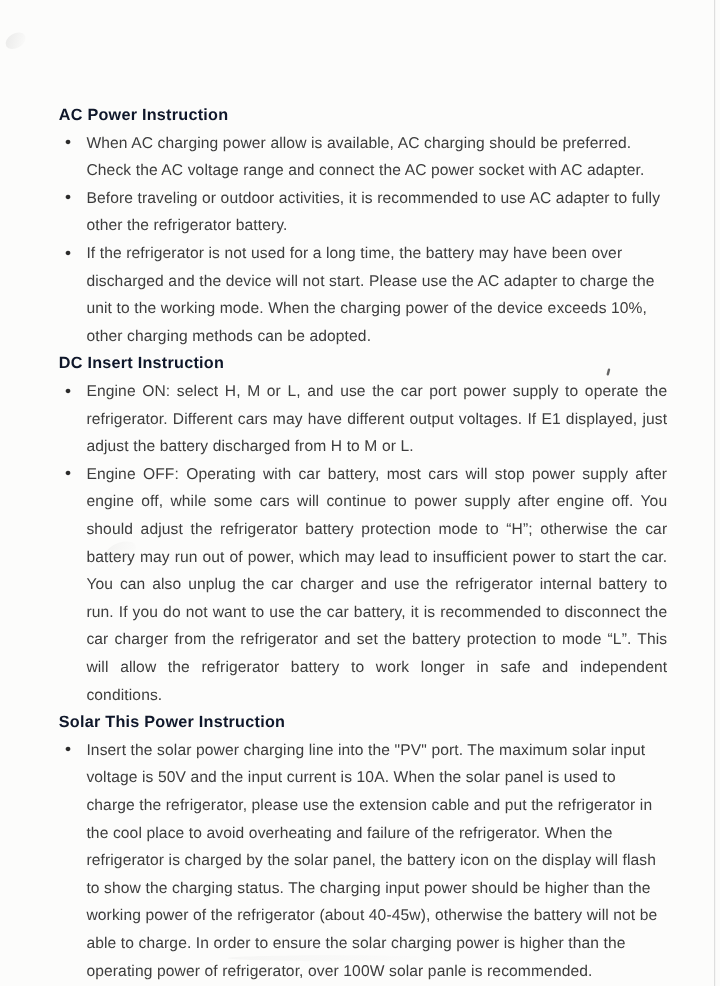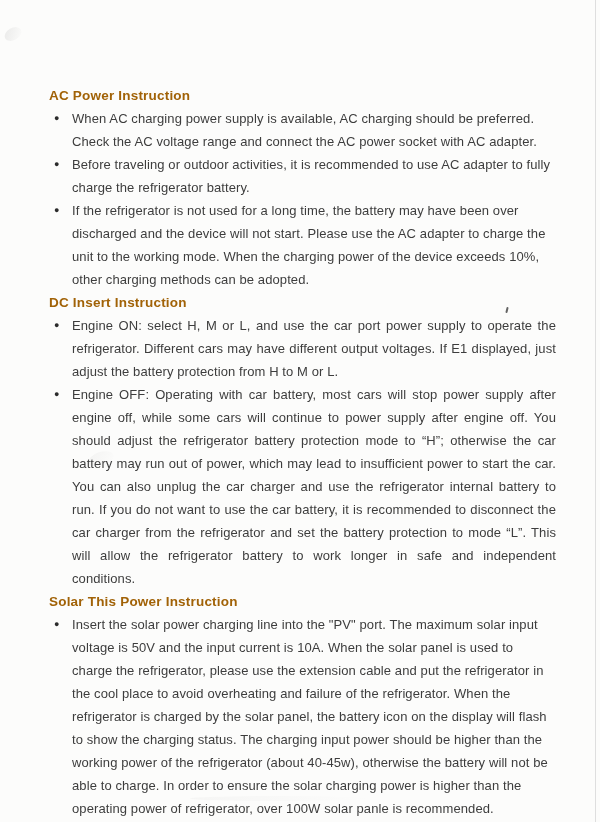--- a/index.html
+++ b/index.html
@@ -20,21 +20,21 @@
     position: absolute;
     left: 49px;
     top: 84px;
     width: 507px;
   }
   h2.heading {
     margin: 0;
     font-size: 13.5px;
     line-height: 23px;
     font-weight: bold;
-    color: #a16207;
+    color: #0f172a;
     letter-spacing: 0.2px;
   }
   ul.bullets {
     margin: 0;
     padding: 0;
     list-style: none;
   }
   li.bullet {
     position: relative;
     padding-left: 23px;
@@ -92,39 +92,39 @@
 
 <div class="page">
 
   <div class="content">
 
     <section>
       <h2 class="heading">AC Power Instruction</h2>
       <ul class="bullets">
         <li class="bullet">
           <span class="marker">●</span>
-          <span class="btext">When AC charging power supply is available, AC charging should be preferred. Check the AC voltage range and connect the AC power socket with AC adapter.</span>
+          <span class="btext">When AC charging power allow is available, AC charging should be preferred. Check the AC voltage range and connect the AC power socket with AC adapter.</span>
         </li>
         <li class="bullet">
           <span class="marker">●</span>
-          <span class="btext">Before traveling or outdoor activities, it is recommended to use AC adapter to fully charge the refrigerator battery.</span>
+          <span class="btext">Before traveling or outdoor activities, it is recommended to use AC adapter to fully other the refrigerator battery.</span>
         </li>
         <li class="bullet">
           <span class="marker">●</span>
           <span class="btext">If the refrigerator is not used for a long time, the battery may have been over discharged and the device will not start. Please use the AC adapter to charge the unit to the working mode. When the charging power of the device exceeds 10%, other charging methods can be adopted.</span>
         </li>
       </ul>
     </section>
 
     <section>
       <h2 class="heading">DC Insert Instruction</h2>
       <ul class="bullets">
         <li class="bullet">
           <span class="marker">●</span>
-          <span class="btext justify">Engine ON: select H, M or L, and use the car port power supply to operate the refrigerator. Different cars may have different output voltages. If E1 displayed, just adjust the battery protection from H to M or L.</span>
+          <span class="btext justify">Engine ON: select H, M or L, and use the car port power supply to operate the refrigerator. Different cars may have different output voltages. If E1 displayed, just adjust the battery discharged from H to M or L.</span>
         </li>
         <li class="bullet">
           <span class="marker">●</span>
           <span class="btext justify">Engine OFF: Operating with car battery, most cars will stop power supply after engine off, while some cars will continue to power supply after engine off. You should adjust the refrigerator battery protection mode to “H”; otherwise the car battery may run out of power, which may lead to insufficient power to start the car. You can also unplug the car charger and use the refrigerator internal battery to run. If you do not want to use the car battery, it is recommended to disconnect the car charger from the refrigerator and set the battery protection to mode “L”. This will allow the refrigerator battery to work longer in safe and independent conditions.</span>
         </li>
       </ul>
     </section>
 
     <section>
       <h2 class="heading">Solar This Power Instruction</h2>

